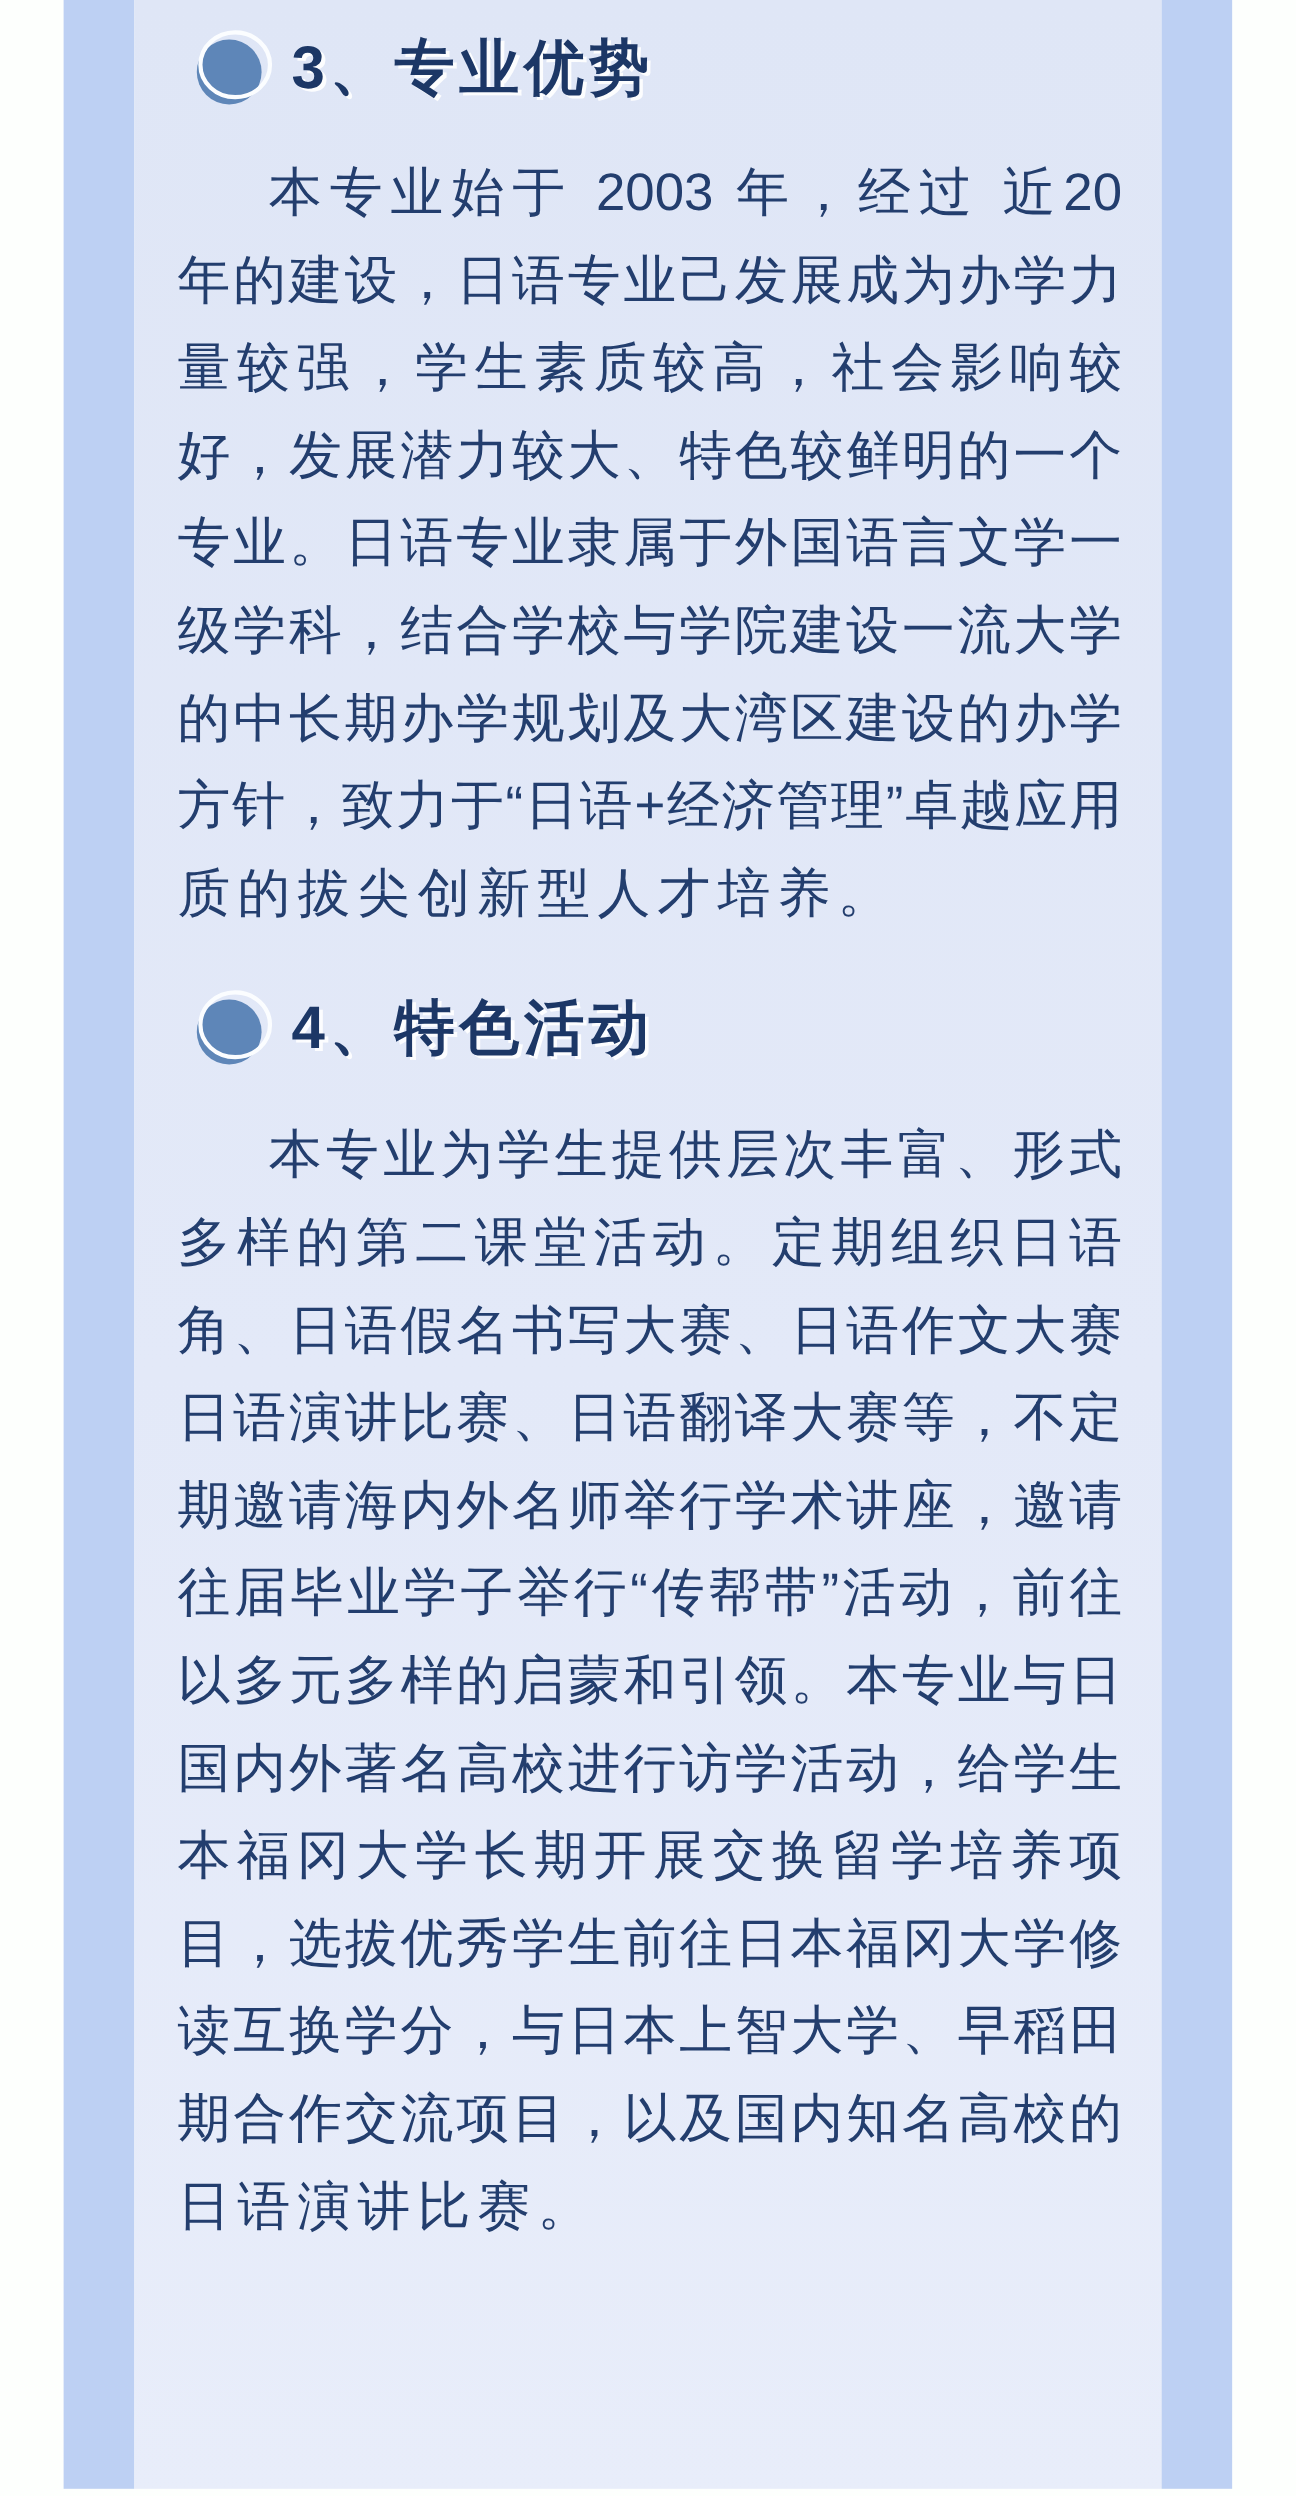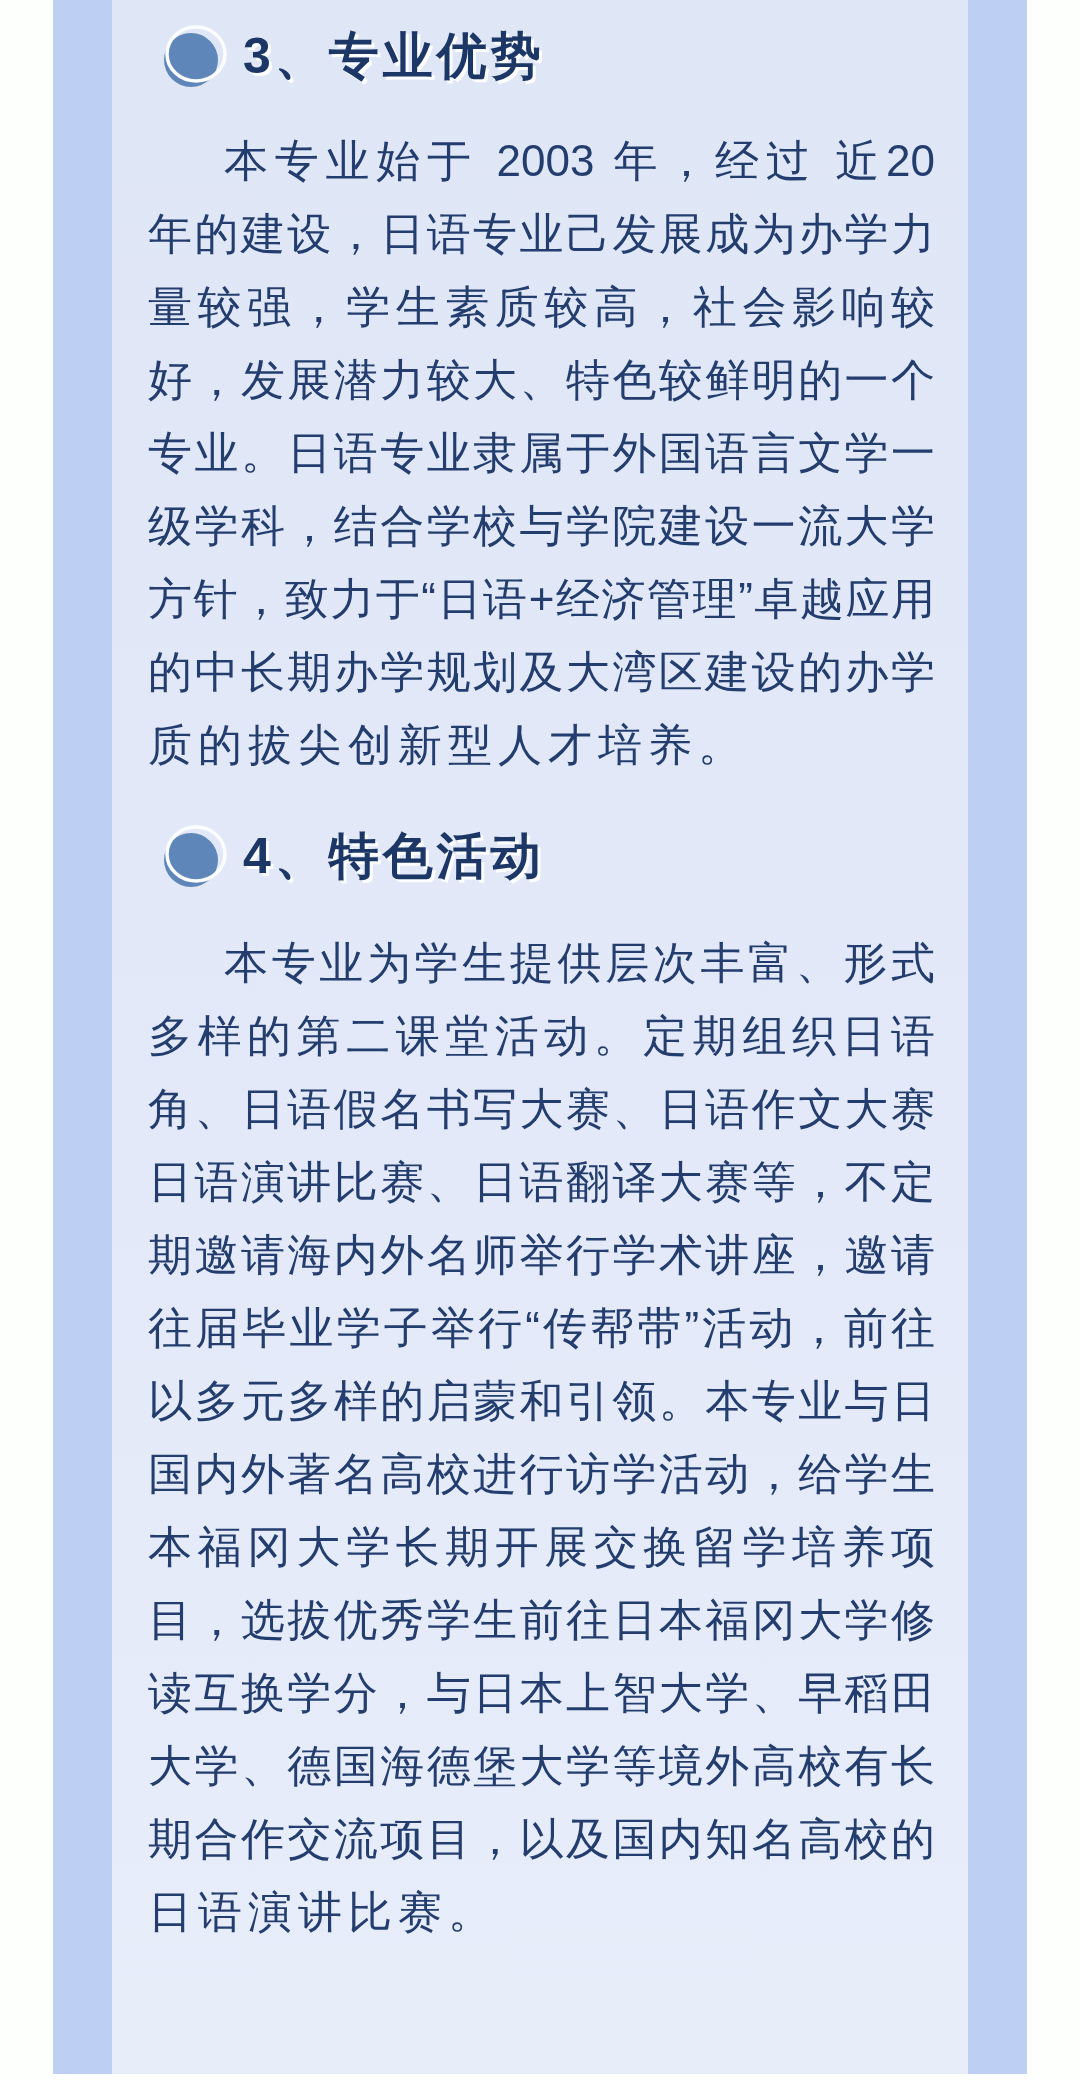--- a/index.html
+++ b/index.html
@@ -63,22 +63,22 @@
       <span class="heading-text">3、专业优势</span>
     </div>
 
     <div class="para para-3">
       <div class="line indent">本专业始于 2003 年，经过 近20</div>
       <div class="line">年的建设，日语专业己发展成为办学力</div>
       <div class="line">量较强，学生素质较高，社会影响较</div>
       <div class="line">好，发展潜力较大、特色较鲜明的一个</div>
       <div class="line">专业。日语专业隶属于外国语言文学一</div>
       <div class="line">级学科，结合学校与学院建设一流大学</div>
+      <div class="line">的中长期办学规划及大湾区建设的办学</div>
       <div class="line">方针，致力于“日语+经济管理”卓越应用</div>
-      <div class="line">的中长期办学规划及大湾区建设的办学</div>
       <div class="line end">质的拔尖创新型人才培养。</div>
     </div>
 
     <div class="gap-heading"></div>
 
     <div class="section-heading">
       <span class="bullet">
         <svg viewBox="0 0 66 66" width="66" height="66">
           <circle cx="30" cy="36" r="27" fill="#5e86b8"></circle>
           <ellipse cx="35" cy="30" rx="29" ry="27" fill="none" stroke="#fbfdff" stroke-width="3.5"></ellipse>
@@ -92,21 +92,20 @@
       <div class="line">多样的第二课堂活动。定期组织日语</div>
       <div class="line">角、日语假名书写大赛、日语作文大赛</div>
       <div class="line">日语演讲比赛、日语翻译大赛等，不定</div>
       <div class="line">期邀请海内外名师举行学术讲座，邀请</div>
       <div class="line">往届毕业学子举行“传帮带”活动，前往</div>
       <div class="line">以多元多样的启蒙和引领。本专业与日</div>
       <div class="line">国内外著名高校进行访学活动，给学生</div>
       <div class="line">本福冈大学长期开展交换留学培养项</div>
       <div class="line">目，选拔优秀学生前往日本福冈大学修</div>
       <div class="line">读互换学分，与日本上智大学、早稻田</div>
-      <div class="line">大学、德国海德堡大学等境外高校有长</div>
       <div class="line">期合作交流项目，以及国内知名高校的</div>
       <div class="line end">日语演讲比赛。</div>
     </div>
 
   </div>
 
   <div class="side-strip"></div>
   <div class="outer-margin"></div>
 
   <div class="bottom-strip"></div>

